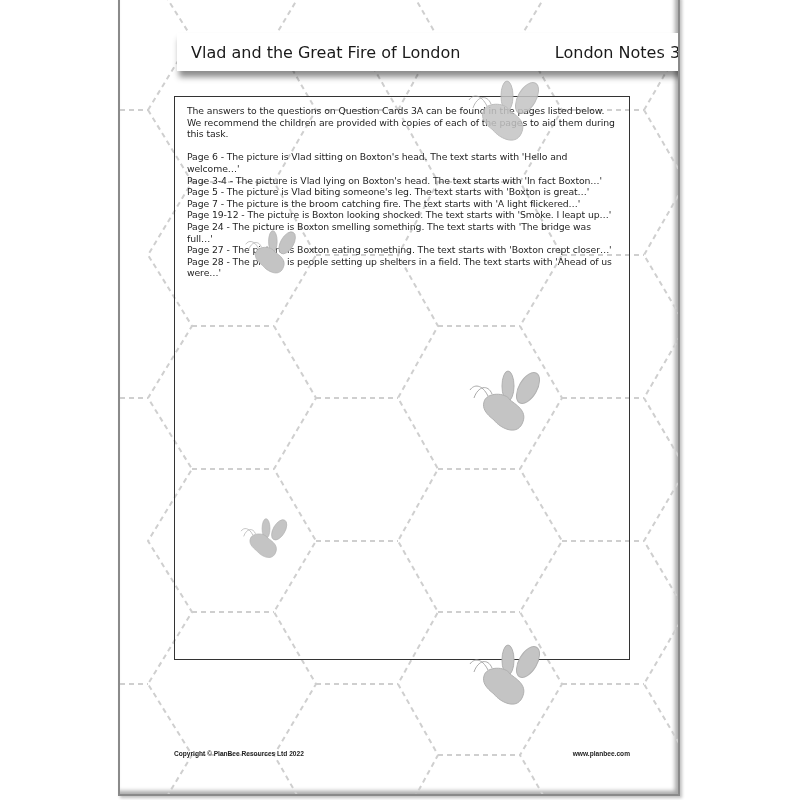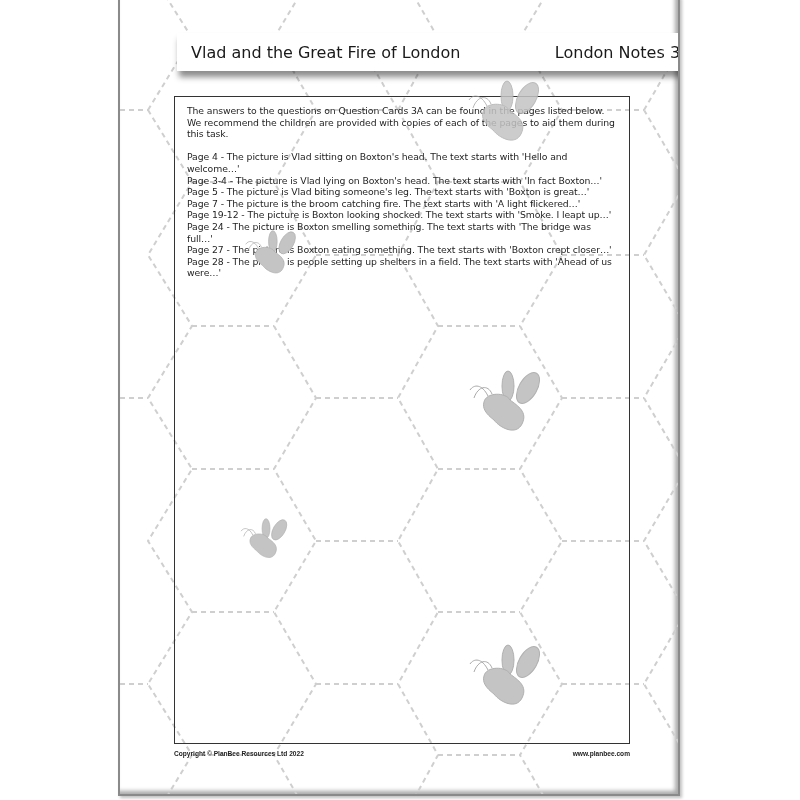--- a/index.html
+++ b/index.html
@@ -18,21 +18,21 @@
     svg.hexes { position:absolute; left:0; top:0; }
     .banner {
       position:absolute; left:57px; top:35px; width:528px; height:38px;
       background:#ffffff;
       box-shadow: 2px 6px 6px rgba(0,0,0,0.45);
       display:flex; align-items:center; justify-content:space-between;
       padding:0 14px 0 14px; box-sizing:border-box;
       font-size:16px; color:#1a1a1a;
     }
     .content {
-      position:absolute; left:54px; top:98px; width:456px; height:648px;
+      position:absolute; left:54px; top:98px; width:456px; height:564px;
       border:1.5px solid #333;
       box-sizing:border-box;
       background:transparent;
     }
     .text {
       position:absolute; left:12px; top:8px; width:430px;
       font-size:9.3px; line-height:11.6px; color:#1f1f1f;
       letter-spacing:-0.1px;
     }
     .text p { margin:0; }
@@ -69,21 +69,21 @@
   </svg>
 
   <div class="banner">
     <span>Vlad and the Great Fire of London</span>
     <span>London Notes 3A</span>
   </div>
 
   <div class="content">
     <div class="text">
       <p class="intro">The answers to the questions on Question Cards 3A can be found in the pages listed below. We recommend the children are provided with copies of each of the pages to aid them during this task.</p>
-      <p>Page 4 - The picture is Vlad sitting on Boxton's head. The text starts with 'Hello and welcome…'</p>
+      <p>Page 6 - The picture is Vlad sitting on Boxton's head. The text starts with 'Hello and welcome…'</p>
       <p>Page 3-4 - The picture is Vlad lying on Boxton's head. The text starts with 'In fact Boxton…'</p>
       <p>Page 5 - The picture is Vlad biting someone's leg. The text starts with 'Boxton is great…'</p>
       <p>Page 7 - The picture is the broom catching fire. The text starts with 'A light flickered…'</p>
       <p>Page 19-12 - The picture is Boxton looking shocked. The text starts with 'Smoke. I leapt up…'</p>
       <p>Page 24 - The picture is Boxton smelling something. The text starts with 'The bridge was full…'</p>
       <p>Page 27 - The picture is Boxton eating something. The text starts with 'Boxton crept closer…'</p>
       <p>Page 28 - The picture is people setting up shelters in a field. The text starts with 'Ahead of us were…'</p>
     </div>
   </div>
 

